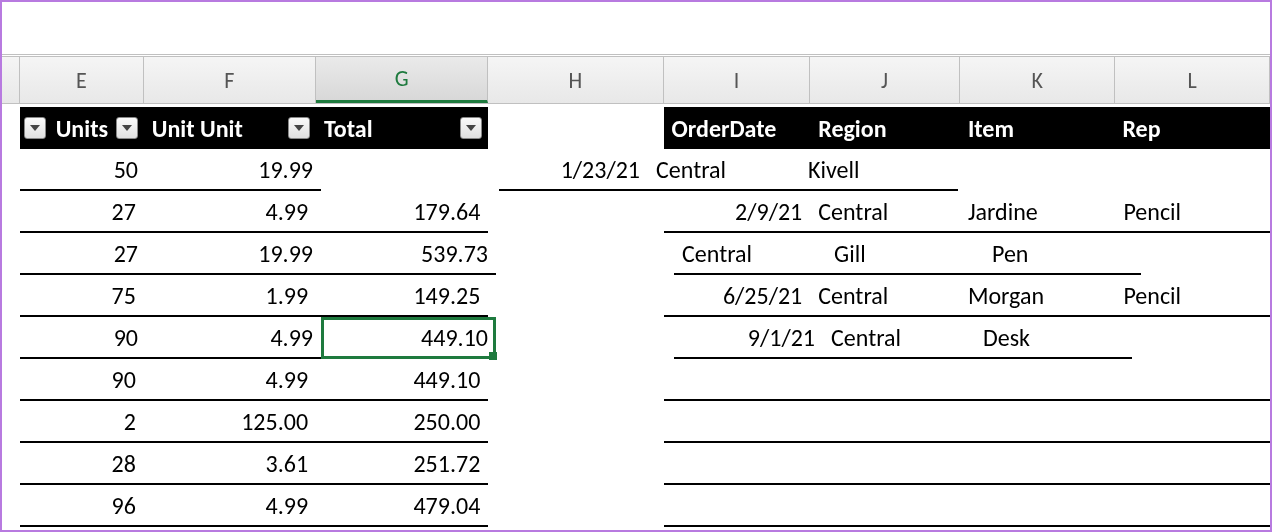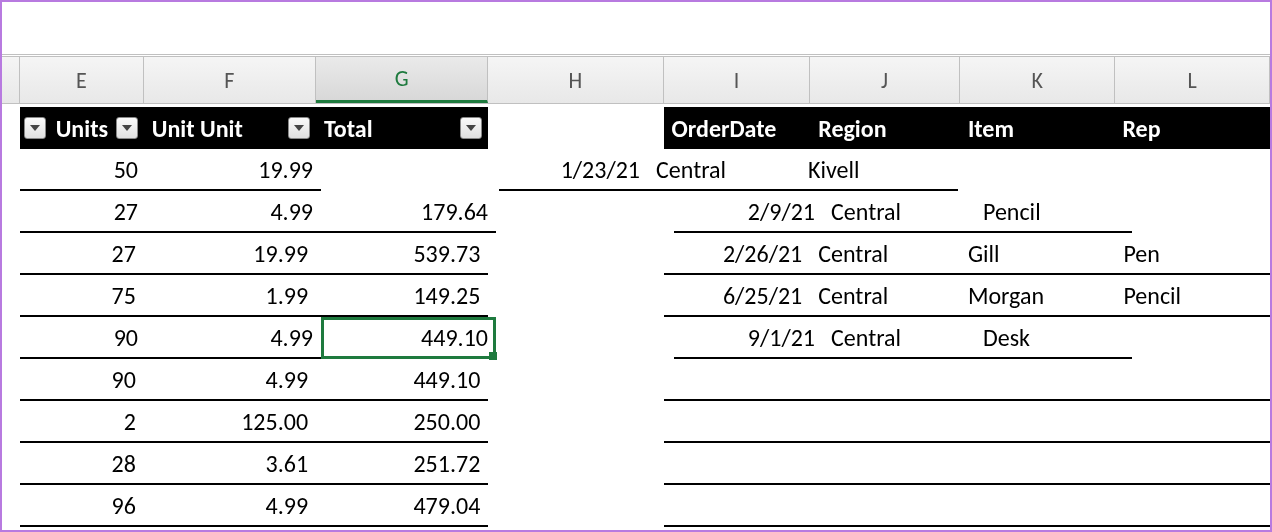--- a/index.html
+++ b/index.html
@@ -176,29 +176,29 @@
         <div class="cell wK txt tbl-border">Kivell</div>
       </div>
       <div class="row">
         <div class="row-spacer"></div>
         <div class="cell wE num tbl-border">27</div>
         <div class="cell wF num tbl-border">4.99</div>
         <div class="cell wG num tbl-border">179.64</div>
         <div class="cell wH"></div>
         <div class="cell wI num tbl-border">2/9/21</div>
         <div class="cell wJ txt tbl-border">Central</div>
+        <div class="cell wK txt tbl-border">Jardine</div>
         <div class="cell wL txt tbl-border">Pencil</div>
       </div>
       <div class="row">
         <div class="row-spacer"></div>
         <div class="cell wE num tbl-border">27</div>
         <div class="cell wF num tbl-border">19.99</div>
         <div class="cell wG num tbl-border">539.73</div>
         <div class="cell wH"></div>
-        <div class="cell wI num tbl-border">2/26/21</div>
         <div class="cell wJ txt tbl-border">Central</div>
         <div class="cell wK txt tbl-border">Gill</div>
         <div class="cell wL txt tbl-border">Pen</div>
       </div>
       <div class="row">
         <div class="row-spacer"></div>
         <div class="cell wE num tbl-border">75</div>
         <div class="cell wF num tbl-border">1.99</div>
         <div class="cell wG num tbl-border">149.25</div>
         <div class="cell wH"></div>

